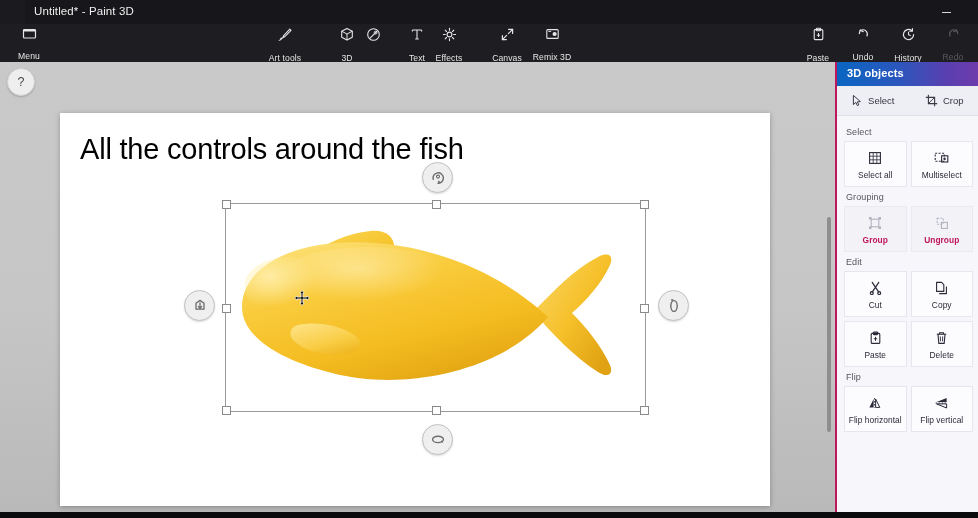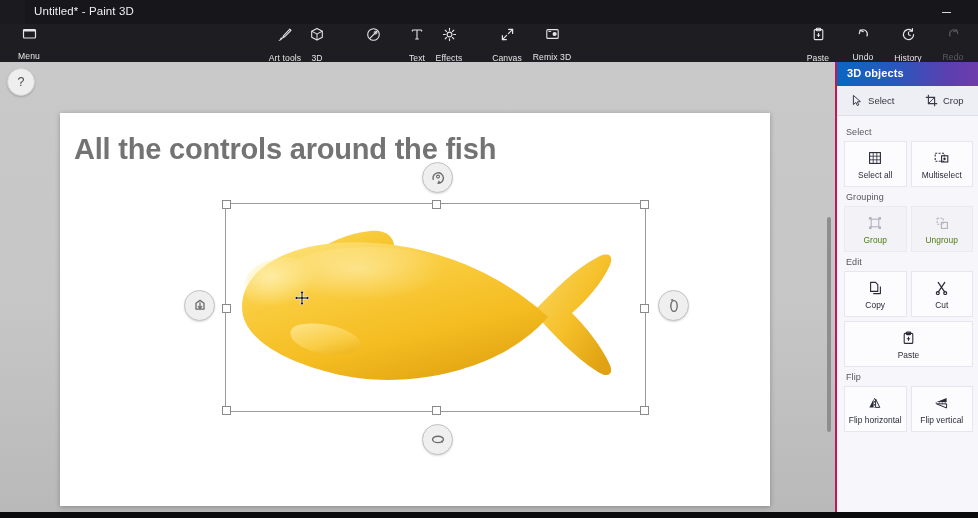--- a/index.html
+++ b/index.html
@@ -53,22 +53,22 @@
     box-shadow:0 1px 2px rgba(0,0,0,0.18);
   }
 
   
   .canvas-wrap{
     position:absolute;left:60px;top:113px;width:710px;height:393px;
     background:#ffffff;
     box-shadow:0 1px 5px rgba(0,0,0,0.28);
   }
   .canvas-title{
-    position:absolute;left:14px;top:20px;
-    font-size:29px;font-weight:bold;color:#737373;
+    position:absolute;left:20px;top:20px;
+    font-size:29px;font-weight:normal;color:#000000;
     letter-spacing:-0.2px;white-space:nowrap;
   }
 
   
   .selbox{
     position:absolute;left:165px;top:90px;width:419px;height:207px;
     border:1px solid #9a9a9a;
   }
   .handle{
     position:absolute;width:7px;height:7px;background:#ffffff;
@@ -141,21 +141,21 @@
   .btn-grid{
     display:flex;gap:4px;margin:0 7px;
   }
   .pbtn{
     flex:1;height:44px;background:#fcfcff;border:1px solid #e6e6ef;
     display:flex;flex-direction:column;align-items:center;justify-content:center;
     color:#2a2a38;cursor:default;
   }
   .pbtn .pglyph{height:18px;display:flex;align-items:center;justify-content:center;}
   .pbtn .plbl{font-size:8.4px;margin-top:3px;white-space:nowrap;letter-spacing:0.05px;}
-  .pbtn.disabled{background:#f2f2f7;border-color:#eaeaf1;color:#4d7c0f;}
+  .pbtn.disabled{background:#f2f2f7;border-color:#eaeaf1;color:#be185d;font-weight:bold;}
   .btn-grid + .btn-grid{margin-top:4px;}
 
   
   .bottom-strip{
     position:absolute;left:0;top:512px;width:978px;height:6px;background:#0b0b0d;
   }
   svg{display:block;}
 </style>
 </head>
 <body>
@@ -193,21 +193,21 @@
     <div class="ribbon-item" style="left:256px;">
       <span class="glyph">
         <svg width="15" height="15" viewBox="0 0 15 15">
           <path d="M11.8 2.2 L13 3.4 L6.6 9.8 L4.8 10.8 L5.4 8.8 Z" fill="none" stroke="#e6e6e6" stroke-width="1.1" stroke-linejoin="round"></path>
           <path d="M4.6 10.9 C3.6 11.6 3.6 12.6 2.2 12.9 C3.0 12.2 2.6 11.3 3.6 10.6" fill="none" stroke="#e6e6e6" stroke-width="1.1"></path>
         </svg>
       </span>
       <span class="lbl">Art tools</span>
     </div>
 
-    <div class="ribbon-item" style="left:288px;text-align:center;">
+    <div class="ribbon-item" style="left:318px;text-align:center;">
       <span class="glyph">
         <svg width="14" height="15" viewBox="0 0 14 15">
           <path d="M7 1.4 L12.3 4.2 L12.3 10.2 L7 13.1 L1.7 10.2 L1.7 4.2 Z" fill="none" stroke="#e6e6e6" stroke-width="1.1" stroke-linejoin="round"></path>
           <path d="M1.7 4.2 L7 7.0 L12.3 4.2 M7 7.0 L7 13.1" fill="none" stroke="#e6e6e6" stroke-width="1"></path>
         </svg>
       </span>
       <span class="lbl">3D</span>
     </div>
 
     <div class="ribbon-item" style="left:344px;gap:12px;">
@@ -508,48 +508,59 @@
           </span>
           <span class="plbl">Ungroup</span>
         </div>
       </div>
 
       <div class="sect-label">Edit</div>
       <div class="btn-grid">
         <div class="pbtn">
           <span class="pglyph">
             <svg width="13" height="14" viewBox="0 0 13 14">
-              <path d="M1.6 1.4 L6.6 1.4 L8.8 3.6 L8.8 10.4 L1.6 10.4 Z" fill="none" stroke="#2a2a38" stroke-width="1.1" stroke-linejoin="round"></path>
-              <path d="M4.2 12.6 L11.4 12.6 L11.4 5.6" fill="none" stroke="#2a2a38" stroke-width="1.1" stroke-linejoin="round"></path>
-            </svg>
-          </span>
-          <span class="plbl">Copy</span>
-        </div>
-        <div class="pbtn">
-          <span class="pglyph">
-            <svg width="13" height="14" viewBox="0 0 13 14">
               <path d="M3.2 1.4 L9.8 11.2 M9.8 1.4 L3.2 11.2" stroke="#2a2a38" stroke-width="1.2" stroke-linecap="round"></path>
               <circle cx="2.8" cy="12.1" r="1.5" fill="none" stroke="#2a2a38" stroke-width="1.1"></circle>
               <circle cx="10.2" cy="12.1" r="1.5" fill="none" stroke="#2a2a38" stroke-width="1.1"></circle>
             </svg>
           </span>
           <span class="plbl">Cut</span>
+        </div>
+        <div class="pbtn">
+          <span class="pglyph">
+            <svg width="13" height="14" viewBox="0 0 13 14">
+              <path d="M1.6 1.4 L6.6 1.4 L8.8 3.6 L8.8 10.4 L1.6 10.4 Z" fill="none" stroke="#2a2a38" stroke-width="1.1" stroke-linejoin="round"></path>
+              <path d="M4.2 12.6 L11.4 12.6 L11.4 5.6" fill="none" stroke="#2a2a38" stroke-width="1.1" stroke-linejoin="round"></path>
+            </svg>
+          </span>
+          <span class="plbl">Copy</span>
         </div>
       </div>
       <div class="btn-grid">
         <div class="pbtn">
           <span class="pglyph">
             <svg width="13" height="14" viewBox="0 0 13 14">
               <rect x="2.2" y="2.4" width="8.6" height="10" rx="1" fill="none" stroke="#2a2a38" stroke-width="1.1"></rect>
               <rect x="4.4" y="1.1" width="4.2" height="2.5" rx="0.6" fill="none" stroke="#2a2a38" stroke-width="1.1"></rect>
               <path d="M6.5 5.8 L6.5 9.8 M4.8 7.8 L8.2 7.8" stroke="#2a2a38" stroke-width="1"></path>
             </svg>
           </span>
           <span class="plbl">Paste</span>
         </div>
+        <div class="pbtn">
+          <span class="pglyph">
+            <svg width="13" height="14" viewBox="0 0 13 14">
+              <path d="M1.8 3.2 L11.2 3.2" stroke="#2a2a38" stroke-width="1.1"></path>
+              <path d="M4.6 3.2 L4.6 1.7 L8.4 1.7 L8.4 3.2" fill="none" stroke="#2a2a38" stroke-width="1.1"></path>
+              <path d="M3.0 3.2 L3.8 12.4 L9.2 12.4 L10.0 3.2" fill="none" stroke="#2a2a38" stroke-width="1.1" stroke-linejoin="round"></path>
+              <path d="M5.3 5.4 L5.5 10.3 M7.7 5.4 L7.5 10.3" stroke="#2a2a38" stroke-width="0.9"></path>
+            </svg>
+          </span>
+          <span class="plbl">Delete</span>
+        </div>
       </div>
 
       <div class="sect-label">Flip</div>
       <div class="btn-grid">
         <div class="pbtn">
           <span class="pglyph">
             <svg width="15" height="14" viewBox="0 0 15 14">
               <path d="M6.6 2.0 L6.6 11.6" stroke="#2a2a38" stroke-width="0.9" stroke-dasharray="1.6 1.4"></path>
               <path d="M5.6 11.4 L5.6 3.0 L1.4 11.4 Z" fill="#2a2a38"></path>
               <path d="M7.6 11.4 L7.6 3.0 L11.8 11.4 Z" fill="none" stroke="#2a2a38" stroke-width="1"></path>

